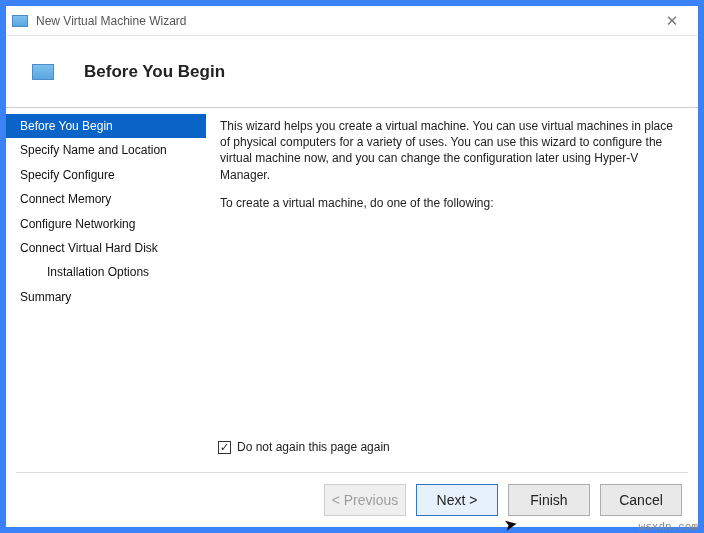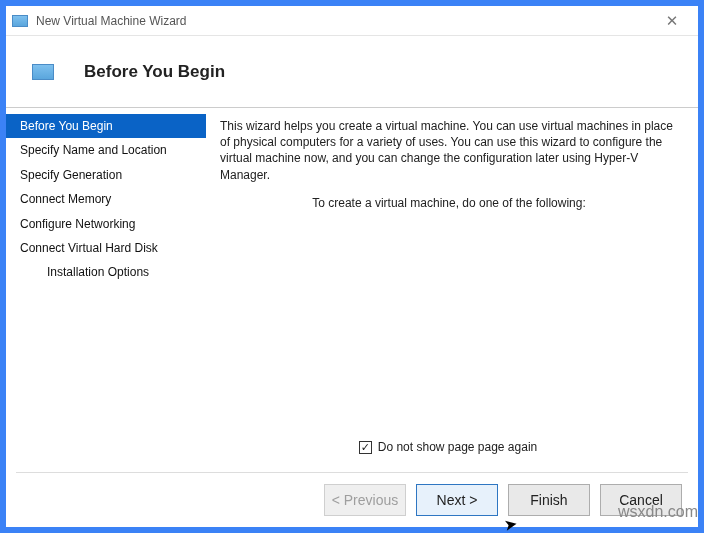--- a/index.html
+++ b/index.html
@@ -83,21 +83,20 @@
     .sidebar .item.selected {
       background: #0a63c6;
       color: #fff;
     }
     .content {
       flex: 1;
       padding: 10px 20px 10px 14px;
       display: flex;
       flex-direction: column;
       color: #222;
-      align-items: center;
     }
     .content p {
       font-size: 12px;
       line-height: 1.35;
       margin-bottom: 12px;
     }
     .content ul {
       padding-left: 26px;
       font-size: 12px;
       line-height: 1.4;
@@ -148,24 +147,24 @@
       background: #efefef;
       border-color: #cfcfcf;
     }
     .footer button.primary {
       border: 1px solid #2e76c2;
       background: #e7f1fb;
     }
     .watermark {
       position: absolute;
       right: 6px;
-      bottom: 12px;
-      font-size: 16px;
+      bottom: 0;
+      font-size: 11px;
       color: #888;
-      font-family: Liberation Sans, sans-serif;
+      font-family: Liberation Mono, monospace;
     }
     .cursor {
       position: absolute;
       left: 504px;
       top: 515px;
       font-size: 16px;
       color: #000;
       transform: rotate(-10deg);
       pointer-events: none;
     }
@@ -183,34 +182,35 @@
 
   <div class="header">
     <span class="big-icon"></span>
     <h1>Before You Begin</h1>
   </div>
 
   <div class="body">
     <div class="sidebar">
       <div class="item selected">Before You Begin</div>
       <div class="item">Specify Name and Location</div>
-      <div class="item">Specify Generation</div>
+      <div class="item">Specify Configure</div>
       <div class="item">Connect Memory</div>
       <div class="item">Configure Networking</div>
       <div class="item">Connect Virtual Hard Disk</div>
       <div class="item sub">Installation Options</div>
+      <div class="item">Summary</div>
     </div>
 
     <div class="content">
       <p>This wizard helps you create a virtual machine. You can use virtual machines in place of physical computers for a variety of uses. You can use this wizard to configure the virtual machine now, and you can change the configuration later using Hyper-V Manager.</p>
       <p>To create a virtual machine, do one of the following:</p>
       <div class="spacer"></div>
       <label class="dontshow">
         <span class="chk">✓</span>
-        <span>Do not show page page again</span>
+        <span>Do not again this page again</span>
       </label>
     </div>
   </div>
 
   <div class="divider"></div>
 
   <div class="footer">
     <button class="disabled">&lt; Previous</button>
     <button class="primary">Next &gt;</button>
     <button>Finish</button>

